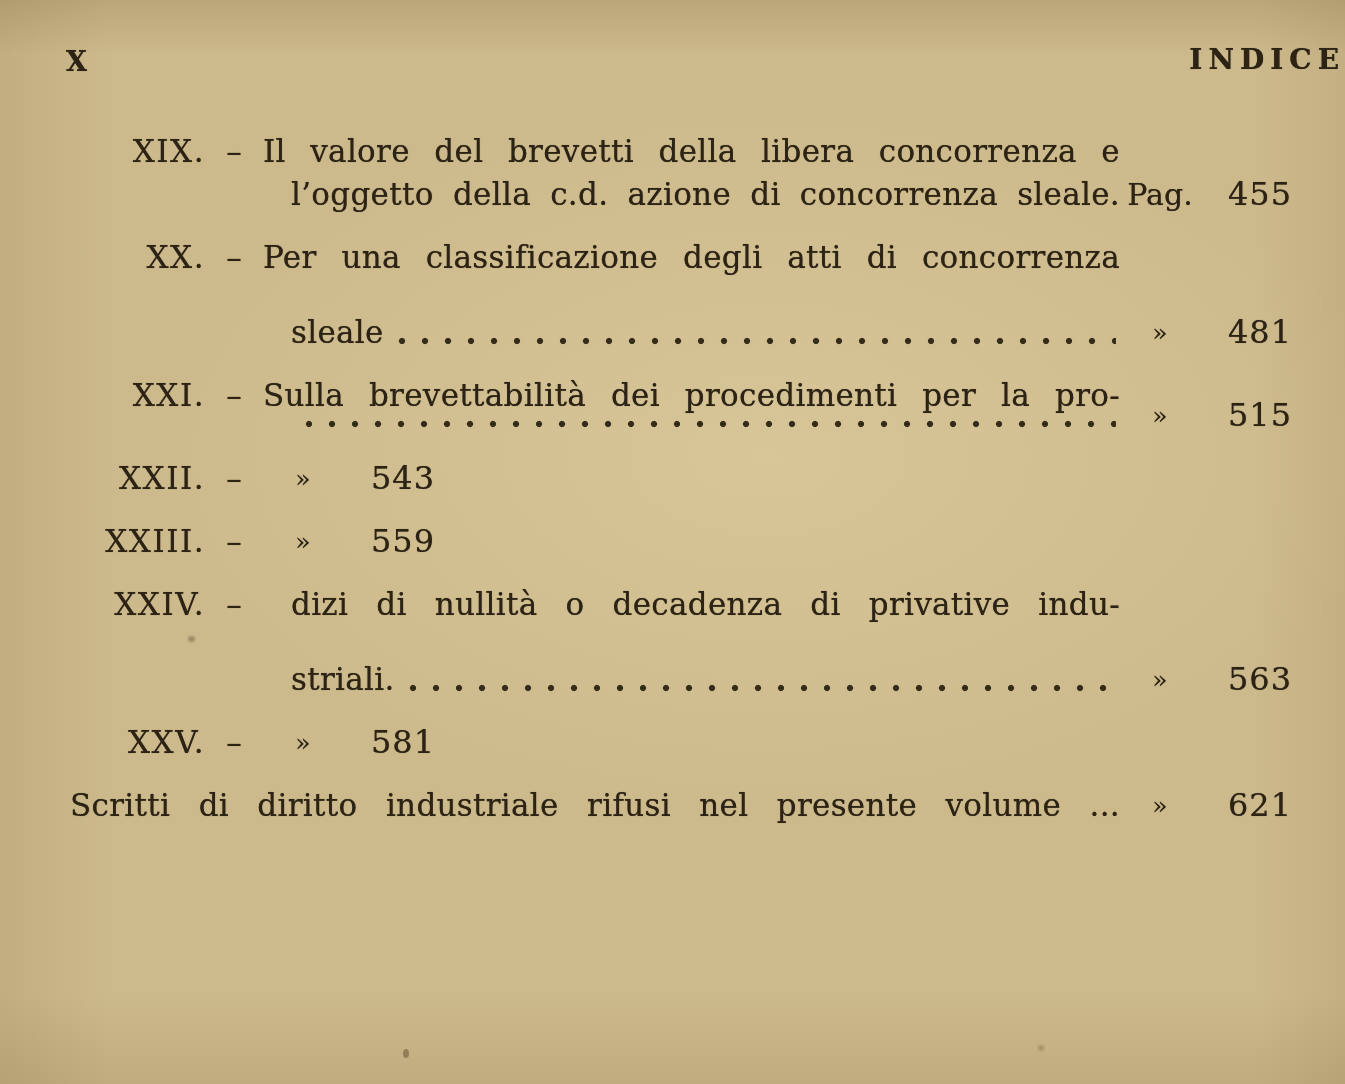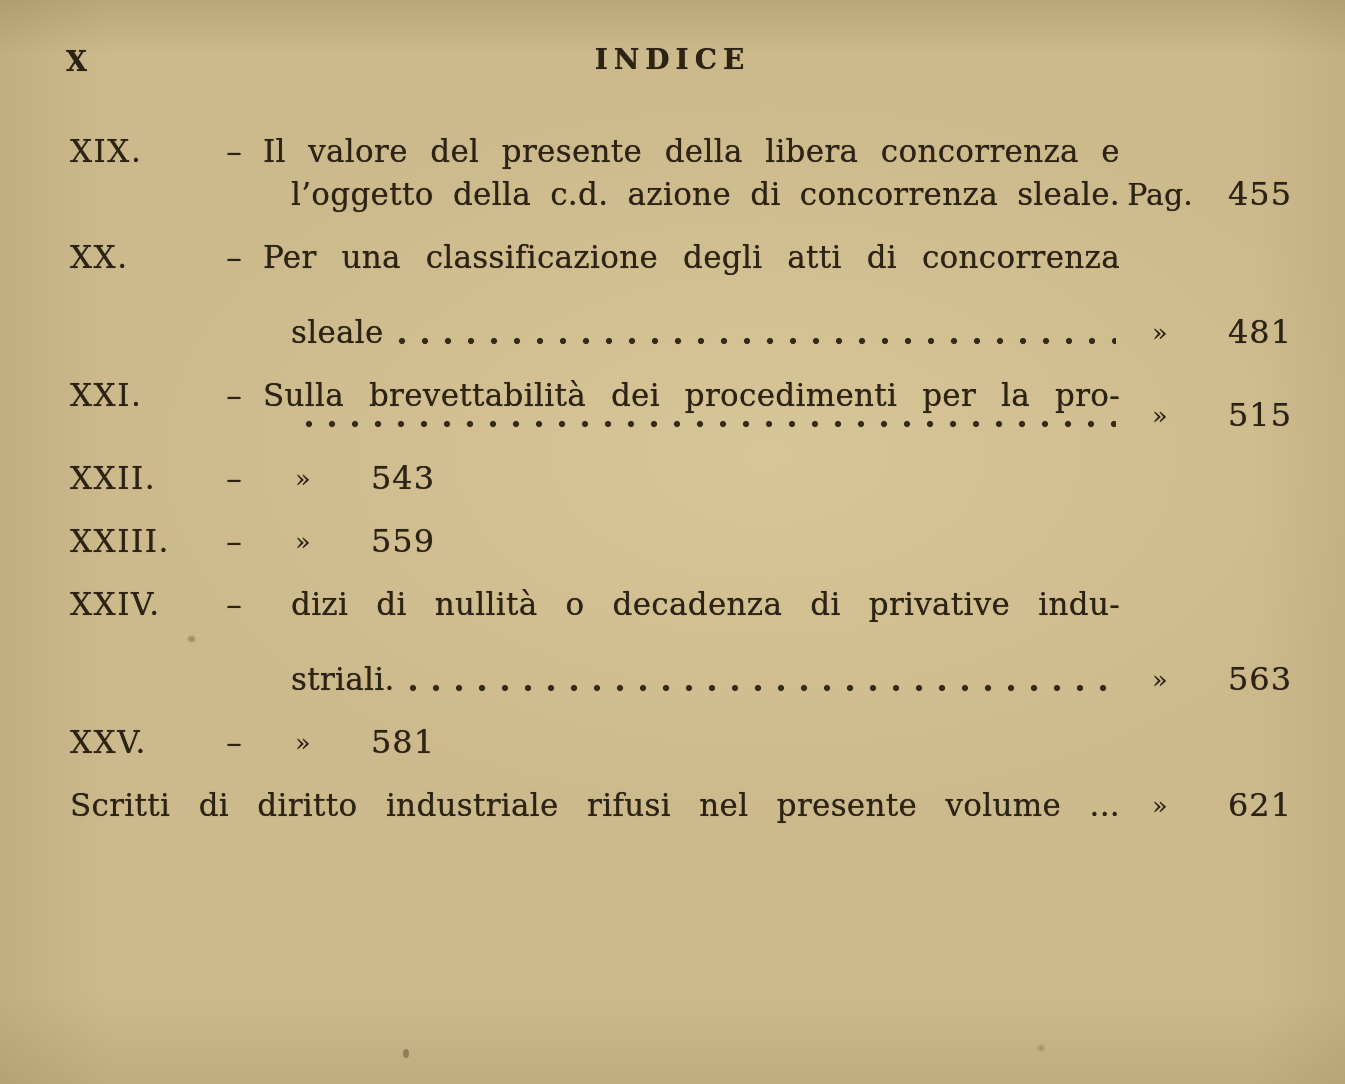--- a/index.html
+++ b/index.html
@@ -20,36 +20,36 @@
   }
   .ink { text-shadow: 0 0 0.7px rgba(44,35,21,0.75); }
 
   
   .folio {
     position: absolute; left: 66px; top: 46px;
     font-size: 27px; font-weight: bold; letter-spacing: 2px;
   }
   .header-title {
     position: absolute; top: 43px; left: 0; right: 0;
-    text-align: center; font-size: 28px; font-weight: bold;
+    text-align: right; font-size: 28px; font-weight: bold;
     letter-spacing: 6px;
   }
 
   
   .toc {
     position: absolute; top: 130px; left: 70px; right: 53px;
   }
   .entry {
     display: flex;
     align-items: flex-start;
     margin-bottom: 20px;
   }
   .col-numeral {
     width: 135px; flex: 0 0 135px;
-    text-align: left;
+    text-align: right;
     font-size: 31px; line-height: 43px; letter-spacing: 1.5px;
   }
   .col-dash {
     width: 58px; flex: 0 0 58px;
     text-align: center;
     font-size: 31px; line-height: 43px;
   }
   .col-body { flex: 1 1 auto; min-width: 0; }
   .line {
     font-size: 31px; line-height: 43px;
@@ -93,21 +93,21 @@
 <body>
 
 <div class="folio ink">X</div>
 <div class="header-title ink">INDICE</div>
 
 <div class="toc">
     <article class="entry">
       <div class="col-numeral ink">XIX.</div>
       <div class="col-dash ink">–</div>
       <div class="col-body">
-        <div class="line ink justify">Il valore del presente della libera concorrenza e</div>
+        <div class="line ink justify">Il valore del brevetti della libera concorrenza e</div>
         <div class="line ink justify indent">l’oggetto della c.d. azione di concorrenza sleale.</div>
       </div>
       <div class="col-ref ink">Pag.</div>
       <div class="col-page ink">455</div>
     </article>
     <article class="entry">
       <div class="col-numeral ink">XX.</div>
       <div class="col-dash ink">–</div>
       <div class="col-body">
         <div class="line ink justify">Per una classificazione degli atti di concorrenza</div>

